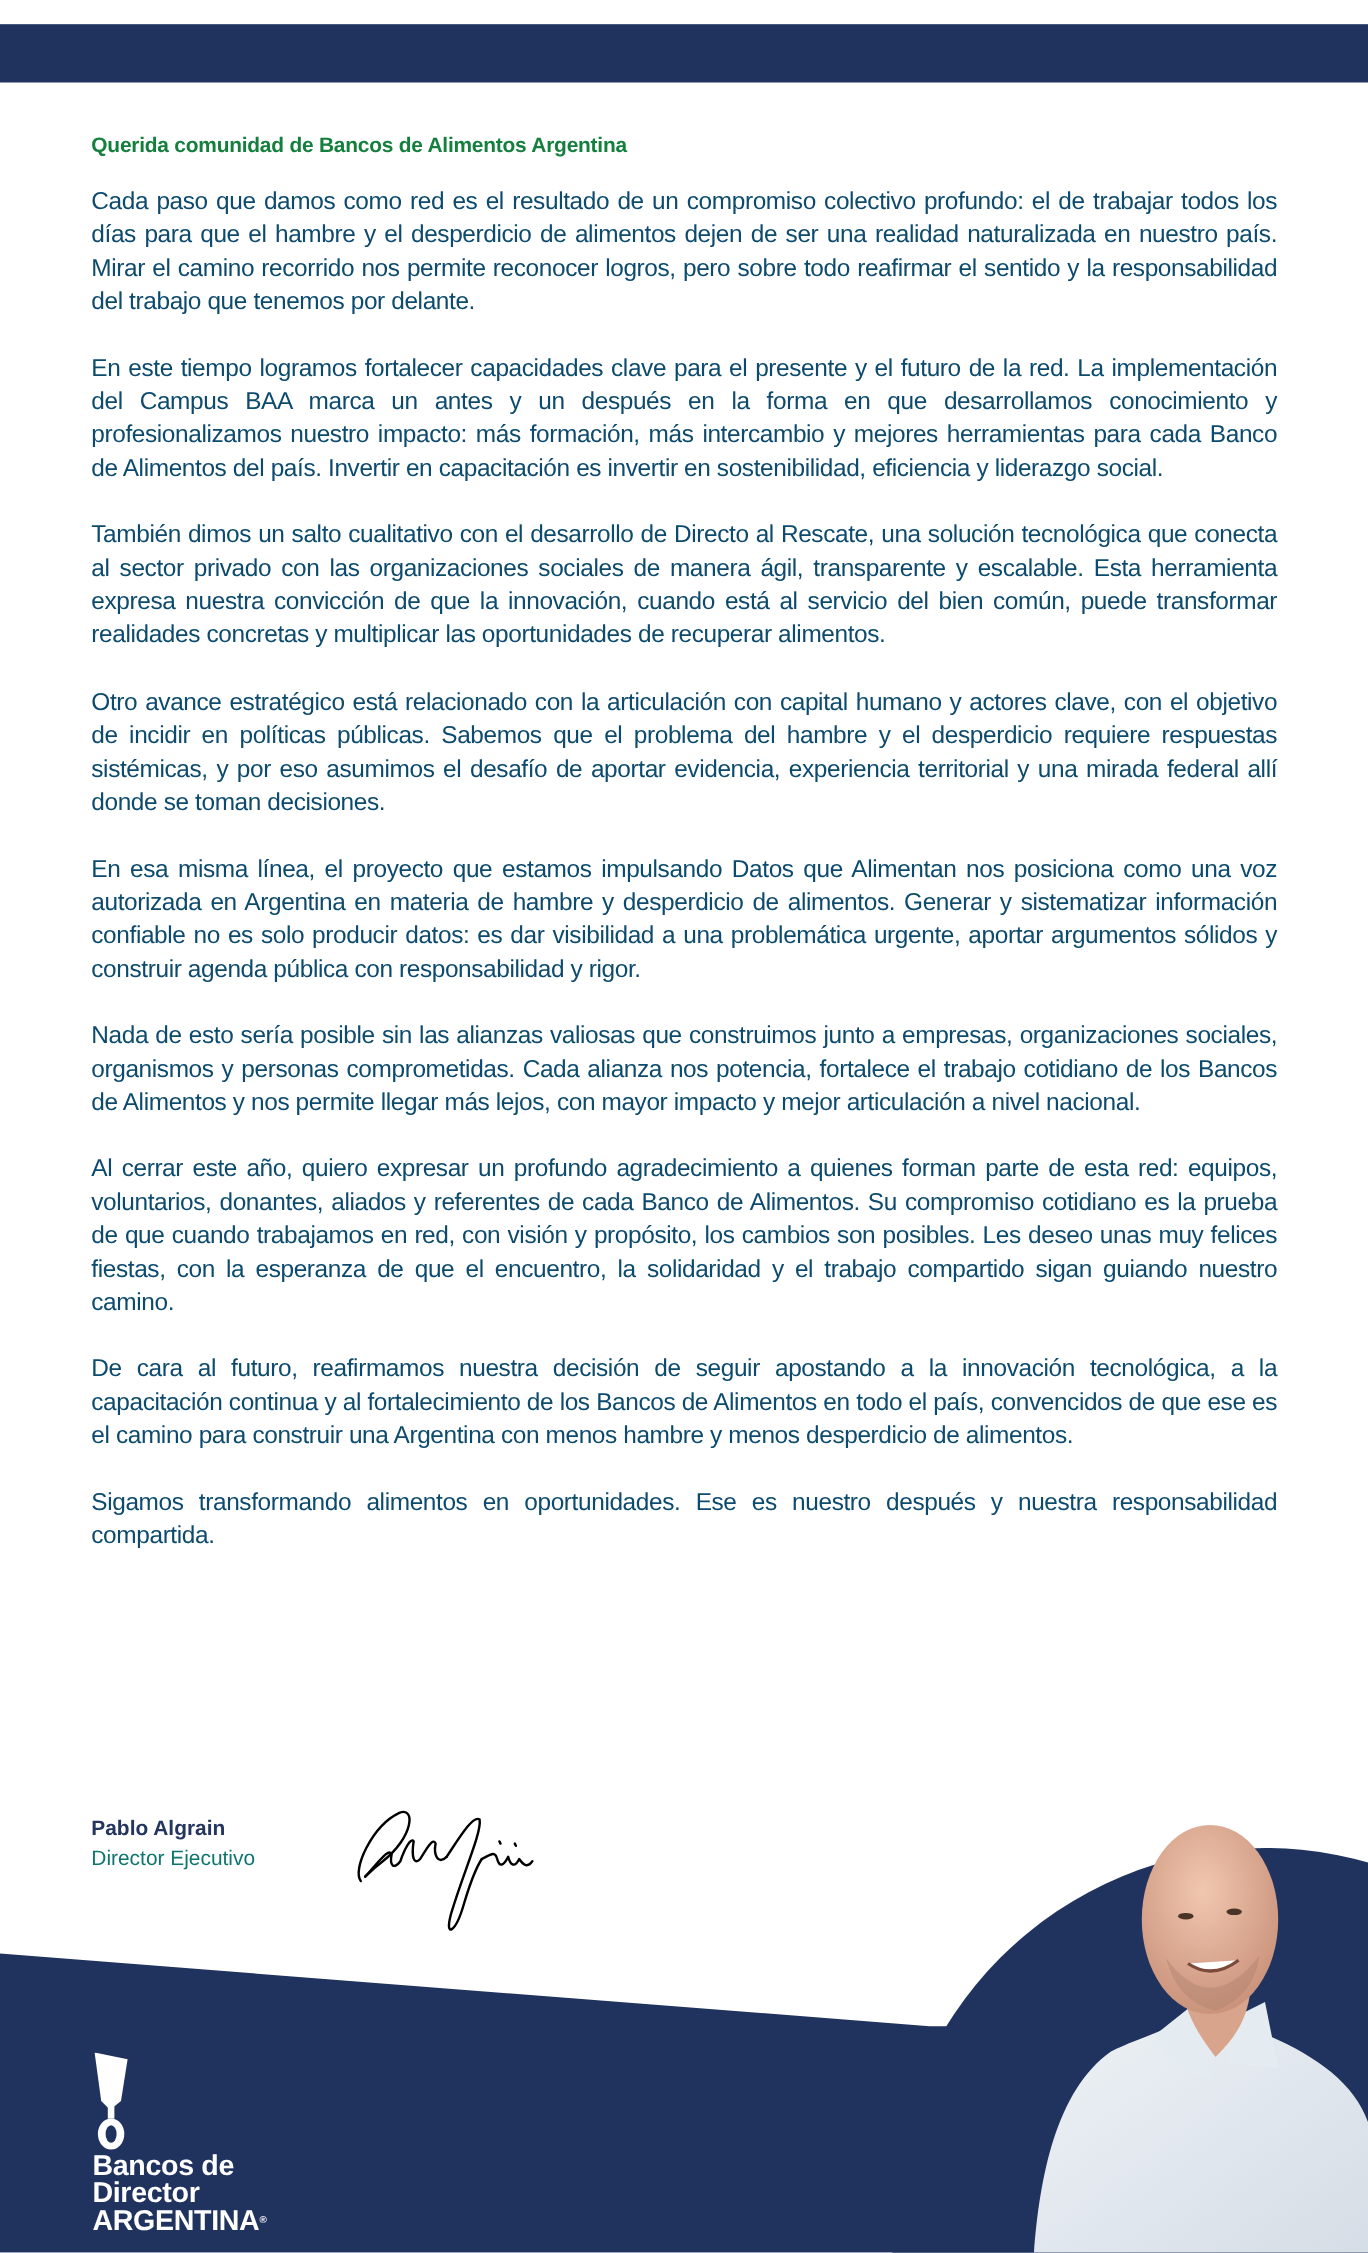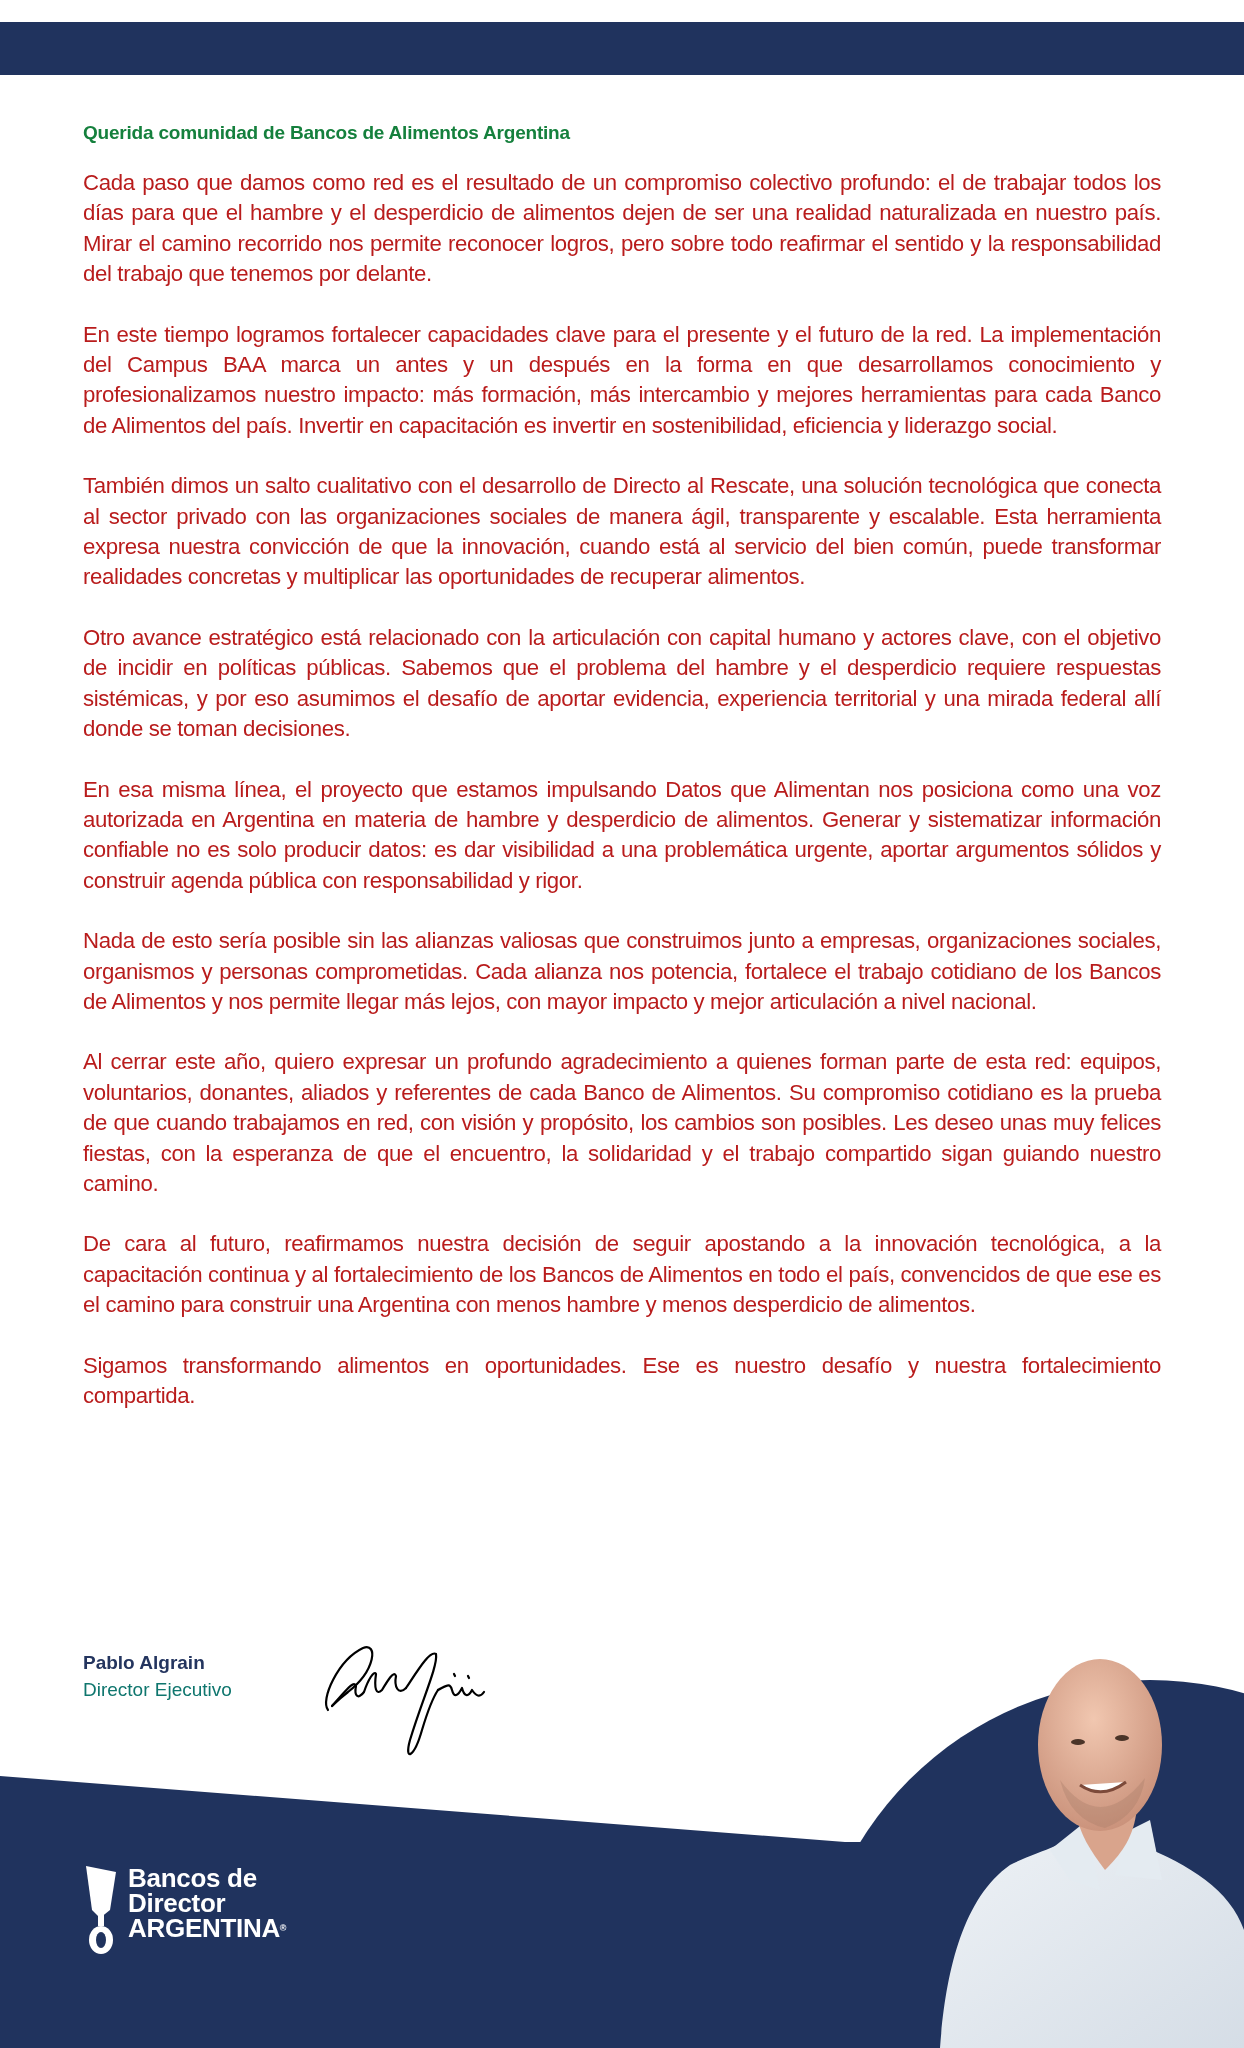--- a/index.html
+++ b/index.html
@@ -1,47 +1,47 @@
 <!DOCTYPE html>
 <html><head>
   <meta charset="utf-8">
   <style>
     html, body { margin: 0; padding: 0; background: #ffffff; }
     body { width: 1244px; height: 2048px; position: relative; overflow: hidden; font-family: "Liberation Sans", sans-serif; }
     .top-bar { position: absolute; left: 0; top: 22px; width: 1244px; height: 53px; background: #20335e; }
     .letter { position: absolute; left: 83px; top: 112px; width: 1078px; }
     .title { margin: 0 0 14px 0; font-size: 19px; font-weight: bold; color: #15803d; letter-spacing: -0.2px; line-height: 42px; }
-    .para { margin: 0 0 30px 0; font-size: 22.2px; line-height: 30.4px; color: #b91c1c; text-align: justify; hyphens: auto; letter-spacing: -0.35px; }
+    .para { margin: 0 0 30px 0; font-size: 22.2px; line-height: 30.4px; color: #0c4a6e; text-align: justify; hyphens: auto; letter-spacing: -0.35px; }
     .signer { position: absolute; left: 83px; top: 1648px; }
     .signer-name { font-size: 19px; font-weight: bold; color: #24355f; line-height: 30px; }
     .signer-role { font-size: 19px; font-weight: normal; color: #0f766e; line-height: 24px; }
     .signature { position: absolute; left: 318px; top: 1640px; width: 180px; height: 130px; }
     .footer-shape { position: absolute; left: 0; top: 0; width: 1244px; height: 2048px; pointer-events: none; }
-    .logo { position: absolute; left: 84px; top: 1866px; display: flex; align-items: flex-start; }
+    .logo { position: absolute; left: 84px; top: 1866px; display: flex; align-items: flex-start; flex-direction: column; }
     .logo-mark { width: 34px; height: 90px; margin-right: 10px; }
     .logo-text { color: #ffffff; font-weight: bold; font-size: 26px; line-height: 25px; letter-spacing: -0.3px; }
     .logo-text .reg { font-size: 9px; vertical-align: top; }
     .photo { position: absolute; left: 900px; top: 1650px; width: 344px; height: 398px; }
   </style>
 </head>
 <body>
 
 <div class="top-bar"></div>
 
 <div class="letter">
   <h1 class="title">Querida comunidad de Bancos de Alimentos Argentina</h1>
   <p class="para" lang="es">Cada paso que damos como red es el resultado de un compromiso colectivo profundo: el de trabajar todos los días para que el hambre y el desperdicio de alimentos dejen de ser una realidad naturalizada en nuestro país. Mirar el camino recorrido nos permite reconocer logros, pero sobre todo reafirmar el sentido y la responsabilidad del trabajo que tenemos por delante.</p>
   <p class="para" lang="es">En este tiempo logramos fortalecer capacidades clave para el presente y el futuro de la red. La implementación del Campus BAA marca un antes y un después en la forma en que desarrollamos conocimiento y profesionalizamos nuestro impacto: más formación, más intercambio y mejores herramientas para cada Banco de Alimentos del país. Invertir en capacitación es invertir en sostenibilidad, eficiencia y liderazgo social.</p>
   <p class="para" lang="es">También dimos un salto cualitativo con el desarrollo de Directo al Rescate, una solución tecnológica que conecta al sector privado con las organizaciones sociales de manera ágil, transparente y escalable. Esta herramienta expresa nuestra convicción de que la innovación, cuando está al servicio del bien común, puede transformar realidades concretas y multiplicar las oportunidades de recuperar alimentos.</p>
   <p class="para" lang="es">Otro avance estratégico está relacionado con la articulación con capital humano y actores clave, con el objetivo de incidir en políticas públicas. Sabemos que el problema del hambre y el desperdicio requiere respuestas sistémicas, y por eso asumimos el desafío de aportar evidencia, experiencia territorial y una mirada federal allí donde se toman decisiones.</p>
   <p class="para" lang="es">En esa misma línea, el proyecto que estamos impulsando Datos que Alimentan nos posiciona como una voz autorizada en Argentina en materia de hambre y desperdicio de alimentos. Generar y sistematizar información confiable no es solo producir datos: es dar visibilidad a una problemática urgente, aportar argumentos sólidos y construir agenda pública con responsabilidad y rigor.</p>
   <p class="para" lang="es">Nada de esto sería posible sin las alianzas valiosas que construimos junto a empresas, organizaciones sociales, organismos y personas comprometidas. Cada alianza nos potencia, fortalece el trabajo cotidiano de los Bancos de Alimentos y nos permite llegar más lejos, con mayor impacto y mejor articulación a nivel nacional.</p>
   <p class="para" lang="es">Al cerrar este año, quiero expresar un profundo agradecimiento a quienes forman parte de esta red: equipos, voluntarios, donantes, aliados y referentes de cada Banco de Alimentos. Su compromiso cotidiano es la prueba de que cuando trabajamos en red, con visión y propósito, los cambios son posibles. Les deseo unas muy felices fiestas, con la esperanza de que el encuentro, la solidaridad y el trabajo compartido sigan guiando nuestro camino.</p>
   <p class="para" lang="es">De cara al futuro, reafirmamos nuestra decisión de seguir apostando a la innovación tecnológica, a la capacitación continua y al fortalecimiento de los Bancos de Alimentos en todo el país, convencidos de que ese es el camino para construir una Argentina con menos hambre y menos desperdicio de alimentos.</p>
-  <p class="para" lang="es">Sigamos transformando alimentos en oportunidades. Ese es nuestro desafío y nuestra fortalecimiento compartida.</p>
+  <p class="para" lang="es">Sigamos transformando alimentos en oportunidades. Ese es nuestro después y nuestra responsabilidad compartida.</p>
 </div>
 
 <svg class="footer-shape" viewBox="0 0 1244 2048" xmlns="http://www.w3.org/2000/svg">
   <circle cx="1150" cy="2020" r="340" fill="#20335e"></circle>
   <polygon points="0,1776 845,1842 1244,1842 1244,2048 0,2048" fill="#20335e"></polygon>
 </svg>
 
 <div class="signer">
   <div class="signer-name">Pablo Algrain</div>
   <div class="signer-role">Director Ejecutivo</div>

